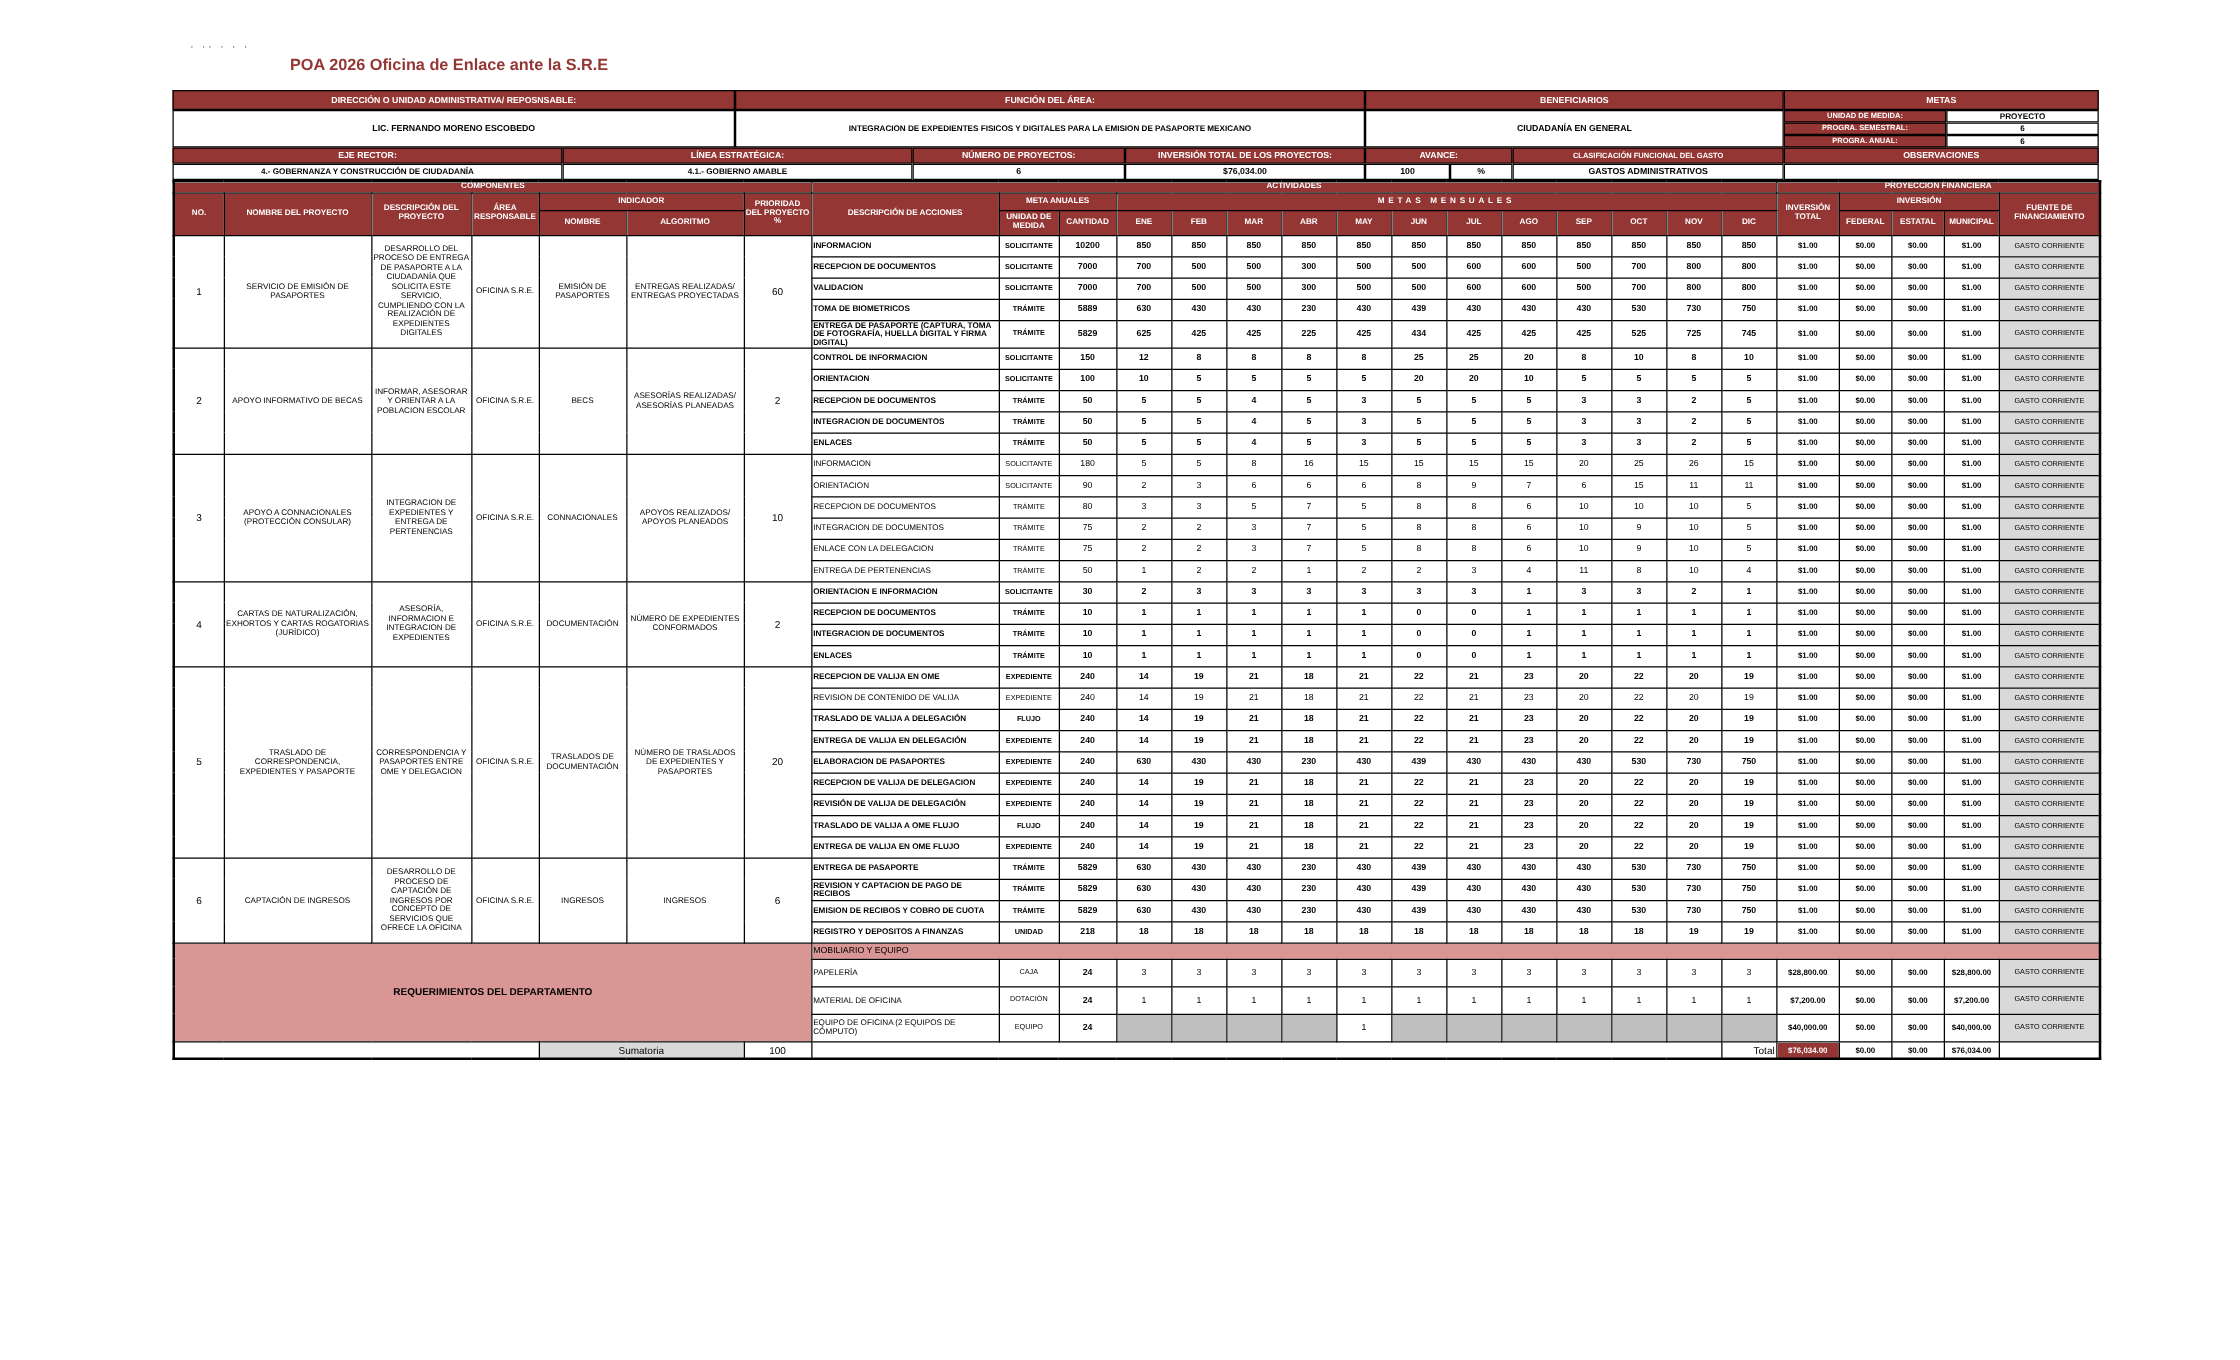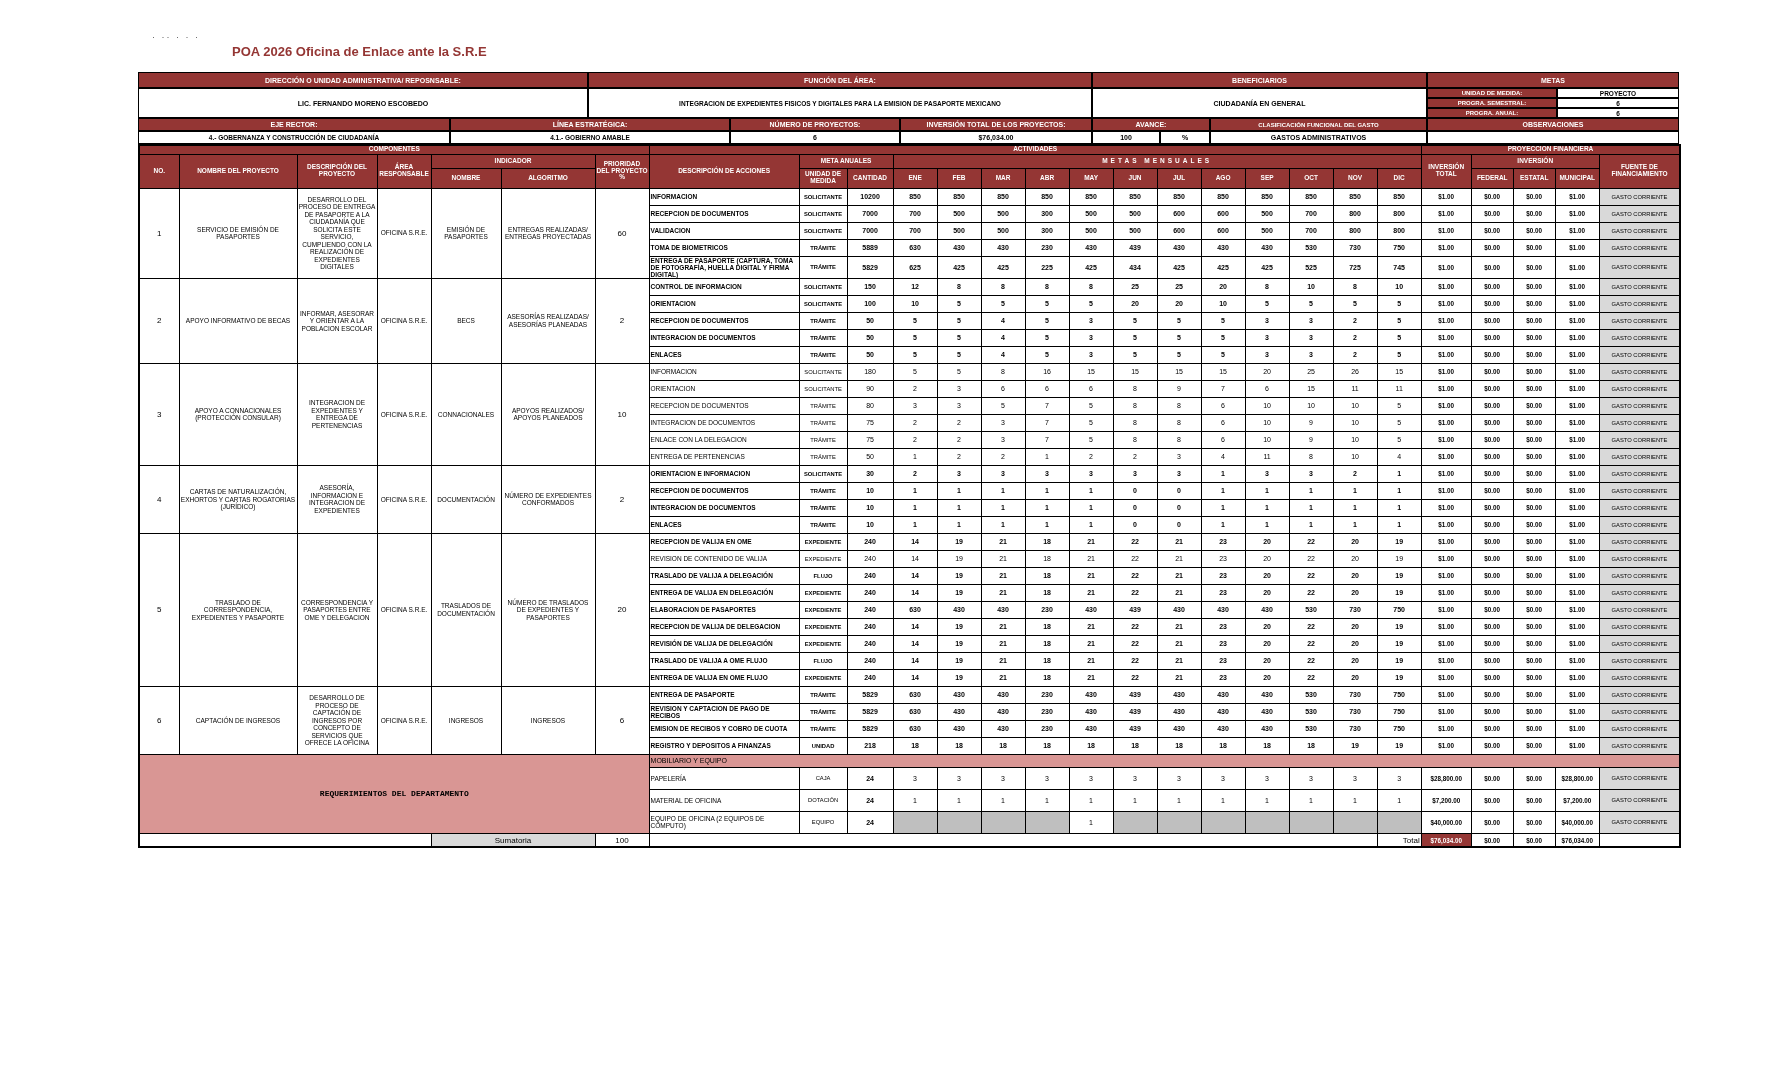--- a/index.html
+++ b/index.html
@@ -20,21 +20,21 @@
   th.mm{letter-spacing:3px;}
   td.pc{font-size:6.5px;text-align:center;line-height:1.15;}
   td.an{font-size:6.5px;text-align:left;text-transform:uppercase;line-height:1.1;height:17px;}
   td.b{font-weight:bold;}
   td.un{font-size:5.8px;text-align:center;text-transform:uppercase;}
   td.qty{font-size:7px;text-align:center;}
   td.mo{font-size:7px;text-align:center;}
   td.mo.gr{background:#bfbfbf;}
   td.fin{font-size:6.3px;text-align:center;font-weight:bold;border:1.5px solid #000;}
   td.src{font-size:5.8px;text-align:center;background:#d9d9d9;}
-  td.pinkL{background:#D99694;font-size:8px;font-weight:bold;text-align:center;font-family:Liberation Mono, monospace;}
+  td.pinkL{background:#D99694;font-size:8px;font-weight:bold;text-align:center;}
   td.pinkBand{background:#D99694;font-size:7px;text-align:left;padding-left:4px;height:13px;}
   td.nob{border:none;background:#fff;}
   td.sum{background:#d9d9d9;font-size:8px;text-align:center;height:14px;}
   td.pval{font-size:8px;text-align:center;}
   td.totlbl{border:none;background:#fff;font-size:8px;text-align:right;padding-right:3px;}
   td.tot1{background:#943634;color:#fff;}
   tr.req td{height:22px;}
 </style>
 </head>
 <body>

